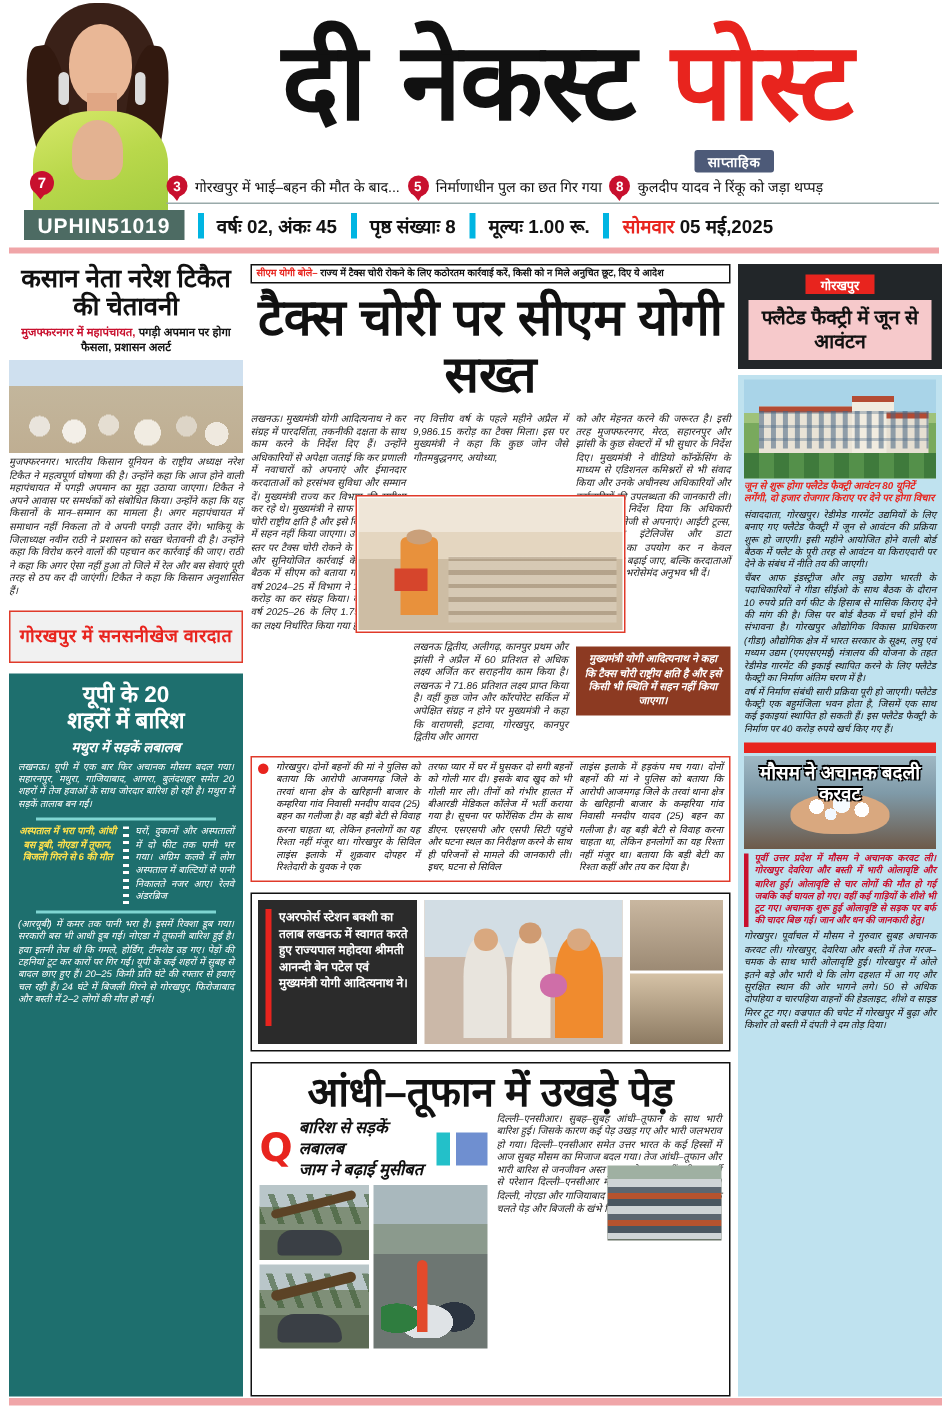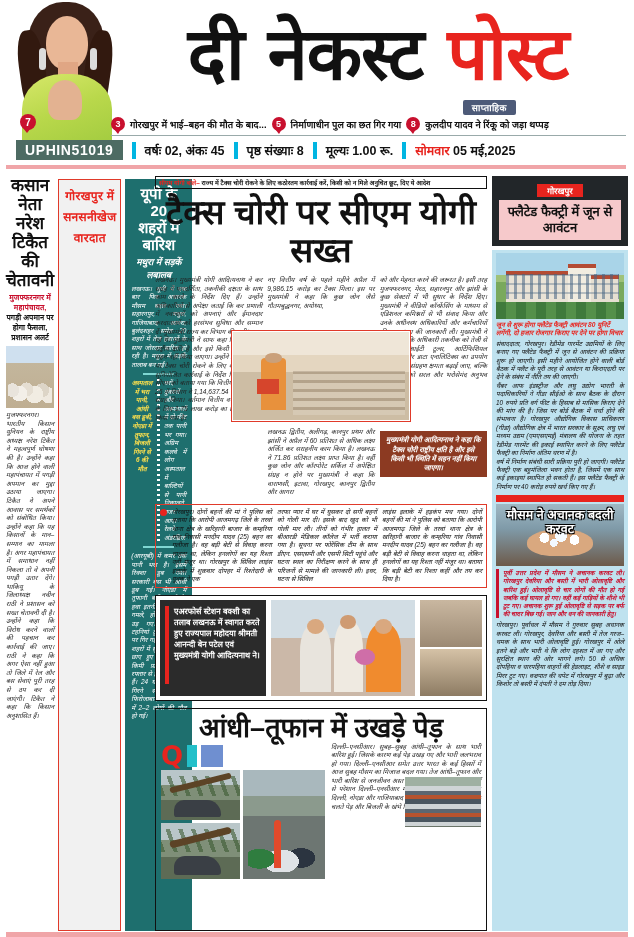--- a/index.html
+++ b/index.html
@@ -52,21 +52,21 @@
     display:flex;align-items:center;gap:5px;
     border-bottom:1px solid #9aa;
   }
   .pg-badge{
     flex:none;width:14px;height:14px;border-radius:50%;
     background:#c8102e;color:#fff;font-size:9px;font-weight:bold;
     display:flex;align-items:center;justify-content:center;
     position:relative;
   }
   .pg-badge:after{content:"";position:absolute;left:3px;bottom:-3px;border-left:4px solid transparent;border-right:3px solid transparent;border-top:5px solid #c8102e;}
-  .tick-txt{font-size:9.5px;font-weight:bold;color:#111;white-space:nowrap;}
+  .tick-txt{font-size:9.5px;font-weight:normal;color:#111;white-space:nowrap;}
   .badge7{
     position:absolute;left:14px;top:114px;width:16px;height:16px;border-radius:50%;
     background:#c8102e;color:#fff;font-size:10px;font-weight:bold;
     display:flex;align-items:center;justify-content:center;z-index:4;
   }
   .badge7:after{content:"";position:absolute;left:3px;bottom:-3px;border-left:4px solid transparent;border-right:4px solid transparent;border-top:5px solid #c8102e;}
 
   
   .infostrip{
     position:absolute;left:0;top:138px;right:2px;height:24px;
@@ -76,21 +76,21 @@
     background:#4d6b63;color:#fff;font-size:14px;font-weight:bold;
     padding:2px 9px;letter-spacing:.6px;margin-left:10px;
   }
   .vsep{width:4px;height:17px;background:#00b5e2;margin:0 9px;flex:none;}
   .infotxt{font-size:12.5px;font-weight:bold;white-space:nowrap;}
   .infotxt .rd{color:#e8241e;}
   .pinkbar{position:absolute;left:0;right:2px;top:165px;height:4px;background:#f0a5a8;}
 
   
   .cols{position:absolute;left:6px;right:6px;top:176px;bottom:6px;display:flex;gap:5px;}
-  .colL{width:144px;flex:none;display:flex;flex-direction:row;gap:4px;}
+  .colL{width:156px;flex:none;display:flex;flex-direction:column;gap:4px;}
   .colM{flex:1;display:flex;flex-direction:column;gap:4px;}
   .colR{width:136px;flex:none;display:flex;flex-direction:column;gap:4px;}
 
   .hl1{font-size:17px;font-weight:bold;line-height:19px;color:#111;text-align:center;}
   .kick{font-size:7.6px;font-weight:bold;color:#c8102e;text-align:center;line-height:10px;margin-top:3px;}
   .kick em{color:#111;font-style:normal;}
   .body-txt{font-size:6.6px;line-height:8.6px;text-align:justify;color:#222;font-style:italic;}
   .photo{background:#cbb8a8;position:relative;overflow:hidden;}
 
   
@@ -375,20 +375,24 @@
           <div class="photo ph-small2" style="height:47px;"></div>
         </div>
       </div>
 
       <div class="storm-box" style="margin-top:3px;flex:1;">
         <div class="storm-head">आंधी–तूफान में उखड़े पेड़</div>
         <div style="display:flex;gap:6px;">
           <div style="flex:1;">
             <div class="storm-sub">
               <span class="qmark">Q</span>
+              <div>
+                <div class="tt">बारिश से सड़कें लबालब</div>
+                <div class="tt">जाम ने बढ़ाई मुसीबत</div>
+              </div>
               <span class="swatch"></span>
               <span class="swatch2"></span>
             </div>
             <div style="display:flex;gap:3px;margin-top:3px;">
               <div style="width:48%;display:flex;flex-direction:column;gap:3px;">
                 <div class="photo ph-tree" style="height:50px;">
                   <div class="leaf"></div>
                     <div class="trunk"></div>
                     <div class="car"></div>
                 </div>

